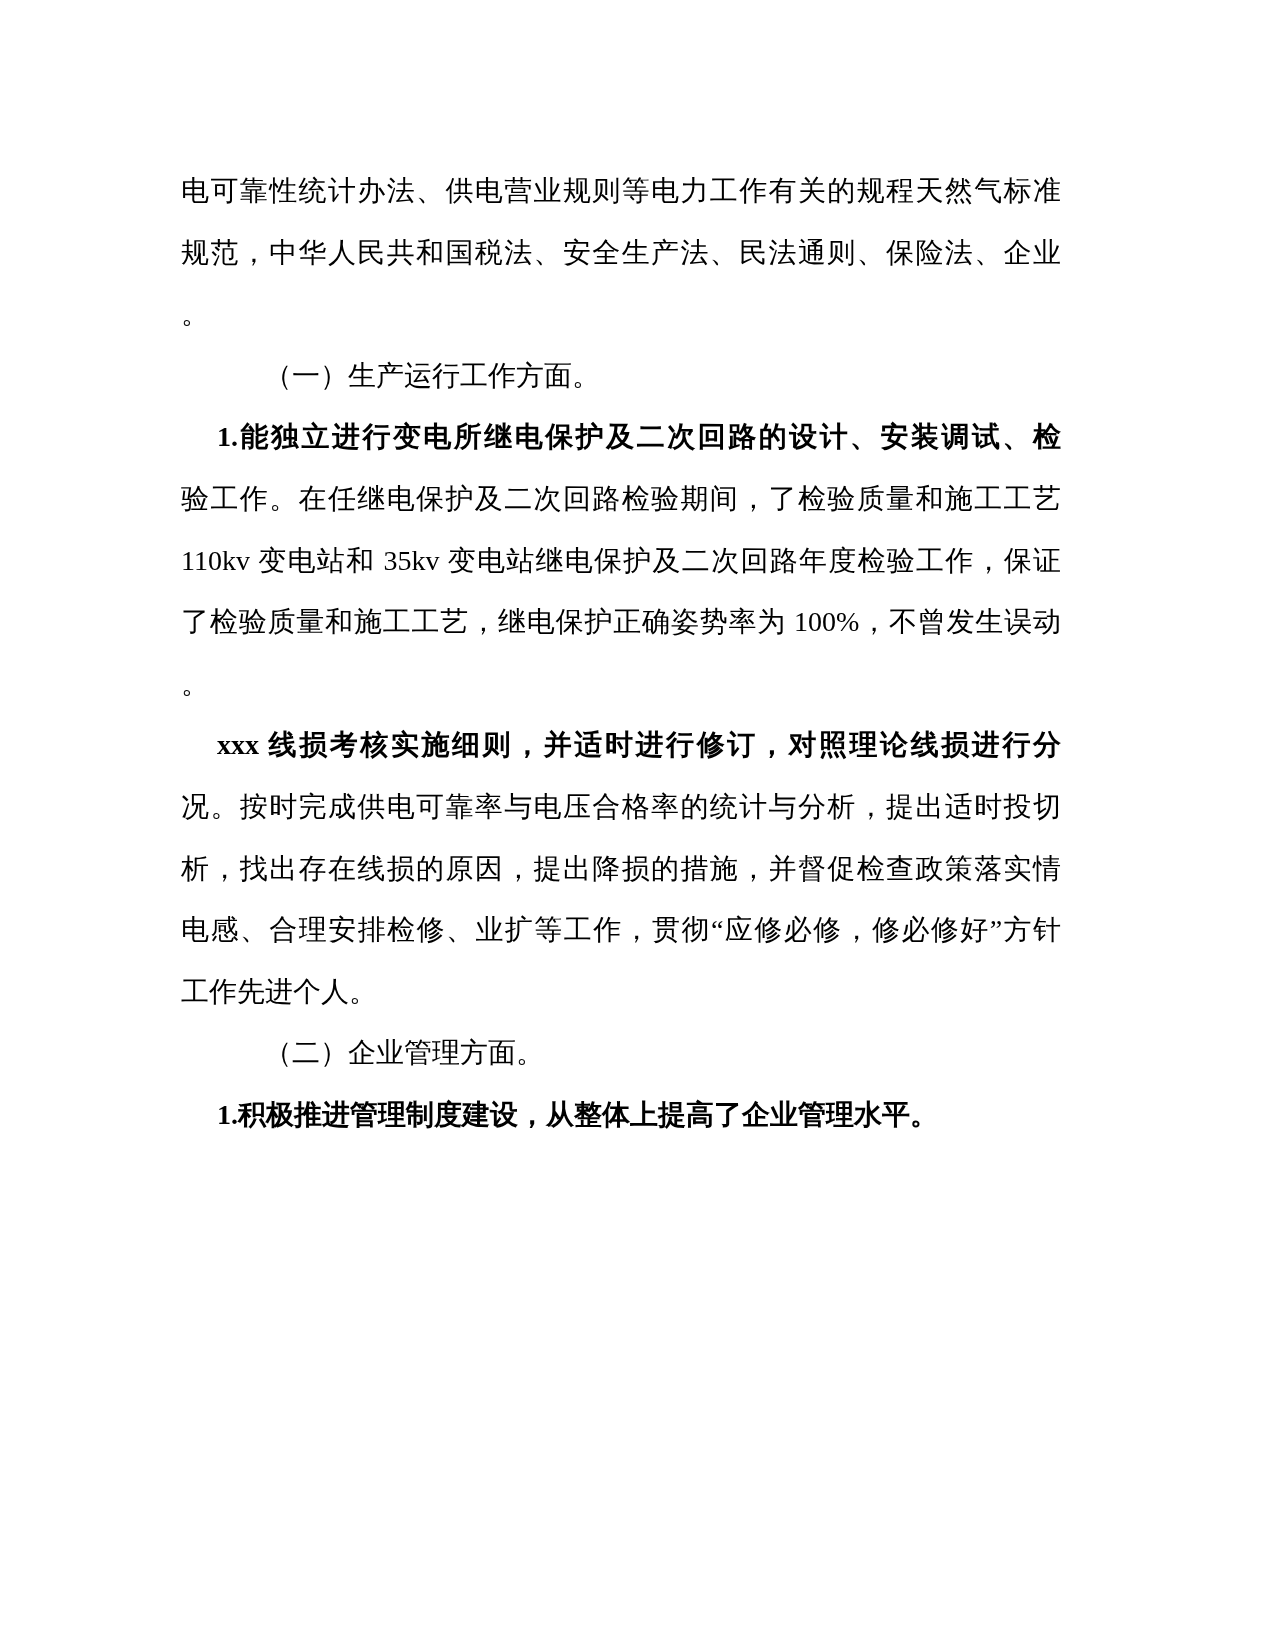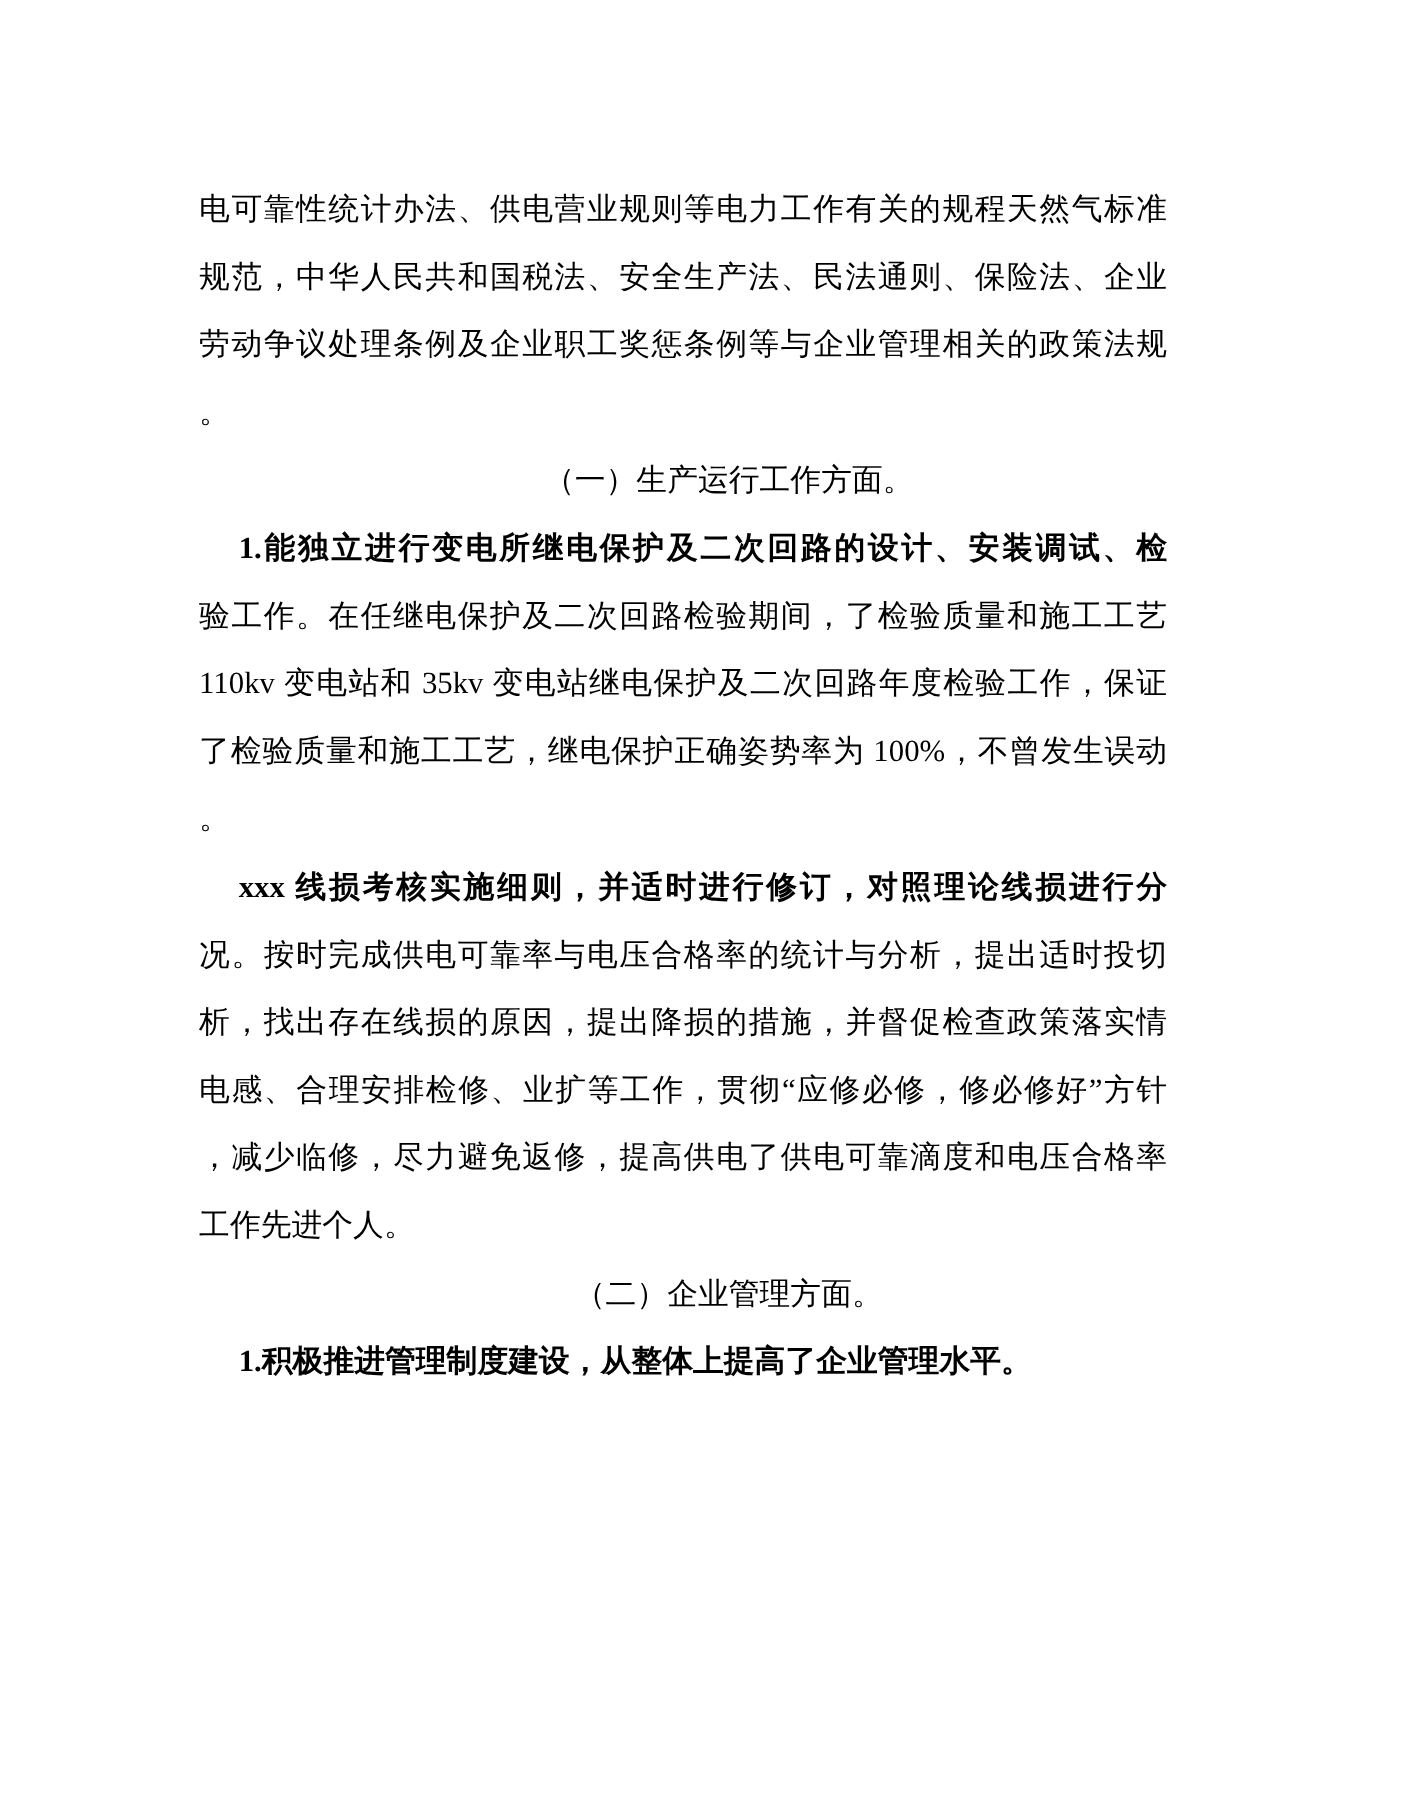--- a/index.html
+++ b/index.html
@@ -20,53 +20,51 @@
     font-size: 28px;
     line-height: 61.6px;
     color: #000000;
     text-align: left;
   }
   .line { min-height: 61.6px; }
   
   .j { text-align: justify; text-align-last: justify; }
   
   .indent-num  { padding-left: 36px; font-weight: bold; }
-  .indent-head { padding-left: 83px; text-align: center; }
+  .indent-head { padding-left: 83px; }
 </style>
 </head>
 <body>
 
 <div class="page">
   <div class="doc">
 
     <div class="para">
       <div class="line j">电可靠性统计办法、供电营业规则等电力工作有关的规程天然气标准</div>
       <div class="line j">规范，中华人民共和国税法、安全生产法、民法通则、保险法、企业</div>
-      <div class="line j">劳动争议处理条例及企业职工奖惩条例等与企业管理相关的政策法规</div>
       <div class="line">。</div>
     </div>
 
     <div class="para">
       <div class="line indent-head">（一）生产运行工作方面。</div>
     </div>
 
     <div class="para">
       <div class="line j indent-num">1.能独立进行变电所继电保护及二次回路的设计、安装调试、检</div>
       <div class="line j">验工作。在任继电保护及二次回路检验期间，了检验质量和施工工艺</div>
       <div class="line j">110kv 变电站和 35kv 变电站继电保护及二次回路年度检验工作，保证</div>
       <div class="line j">了检验质量和施工工艺，继电保护正确姿势率为 100%，不曾发生误动</div>
       <div class="line">。</div>
     </div>
 
     <div class="para">
       <div class="line j indent-num">xxx 线损考核实施细则，并适时进行修订，对照理论线损进行分</div>
       <div class="line j">况。按时完成供电可靠率与电压合格率的统计与分析，提出适时投切</div>
       <div class="line j">析，找出存在线损的原因，提出降损的措施，并督促检查政策落实情</div>
       <div class="line j">电感、合理安排检修、业扩等工作，贯彻“应修必修，修必修好”方针</div>
-      <div class="line j">，减少临修，尽力避免返修，提高供电了供电可靠滴度和电压合格率</div>
       <div class="line">工作先进个人。</div>
     </div>
 
     <div class="para">
       <div class="line indent-head">（二）企业管理方面。</div>
     </div>
 
     <div class="para">
       <div class="line indent-num">1.积极推进管理制度建设，从整体上提高了企业管理水平。</div>
     </div>

